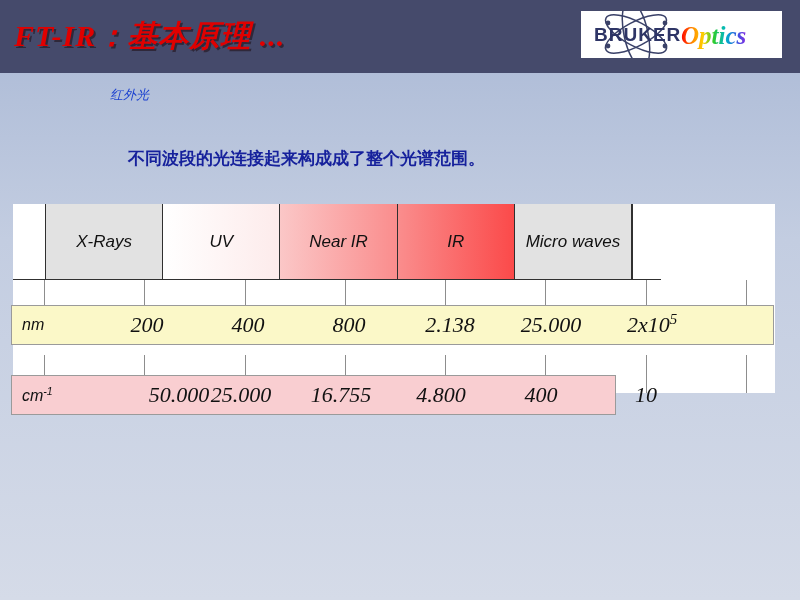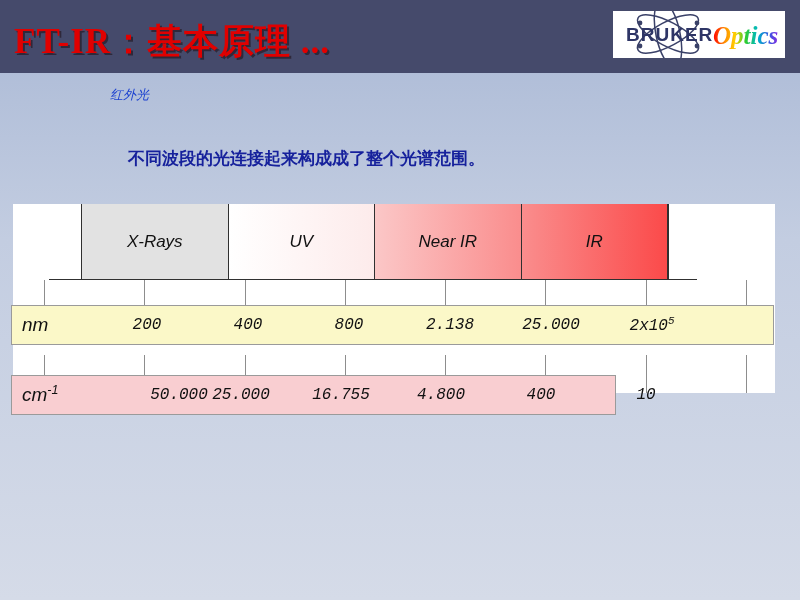--- a/index.html
+++ b/index.html
@@ -28,37 +28,38 @@
     left: 0;
     top: 0;
     width: 800px;
     height: 73px;
     background: #454a6b;
   }
 
   .slide-title {
     position: absolute;
     left: 14px;
-    top: 21px;
+    top: 15px;
     font-family: "Liberation Serif", serif;
+    font-style: italic;
     font-weight: bold;
-    font-size: 35px;
+    font-size: 30px;
     line-height: 42px;
     color: #e00000;
     letter-spacing: 1px;
     text-shadow: 2px 2px 0 rgba(20,0,0,0.45);
     white-space: nowrap;
   }
 
   
   .logo-box {
     position: absolute;
-    left: 613px;
+    left: 581px;
     top: 11px;
-    width: 172px;
+    width: 201px;
     height: 47px;
     background: #ffffff;
     overflow: hidden;
   }
   .logo-svg { display: block; }
 
   
   .sub-label {
     position: absolute;
     left: 110px;
@@ -92,21 +93,20 @@
   }
 
   .band-row {
     position: absolute;
     left: 0;
     top: 0;
     width: 648px;
     height: 75px;
     display: flex;
     border-bottom: 1.5px solid #303030;
-    margin-left: 36px;
   }
   .band-spacer {
     width: 32px;
     flex: 0 0 32px;
     background: #ffffff;
     border-right: 1.5px solid #303030;
   }
   .band-cell {
     flex: 1 1 0;
     display: flex;
@@ -187,35 +187,35 @@
     width: 605px;
     height: 40px;
     background: #f9ced1;
   }
 
   .unit-label {
     position: absolute;
     left: 10px;
     font-family: "Liberation Sans", sans-serif;
     font-style: italic;
-    font-size: 19px;
+    font-size: 16px;
     color: #111111;
     white-space: nowrap;
   }
   .unit-label sup {
     font-size: 0.66em;
     vertical-align: super;
   }
 
   .val {
     position: absolute;
     transform: translateX(-50%);
-    font-family: Liberation Mono, monospace;
-    font-style: italic;
-    font-size: 16px;
+    font-family: Liberation Serif, serif;
+    font-style: italic;
+    font-size: 22px;
     color: #111111;
     white-space: nowrap;
   }
   .val sup {
     font-size: 0.68em;
     vertical-align: super;
   }
 </style>
 </head>
 <body>
@@ -262,20 +262,21 @@
 
   <div class="table-wrap">
 
     <div class="band-row" id="band-row">
       <div class="band-spacer"></div>
 
       <div class="band-cell fill-gray">X-Rays</div>
         <div class="band-cell fill-g1">UV</div>
         <div class="band-cell fill-g3">Near IR</div>
         <div class="band-cell fill-g4">IR</div>
+        <div class="band-cell fill-gray">Micro waves</div>
         <div class="band-tail"></div>
     </div>
 
     <div class="grid-row" id="grid-row-1">
       <div class="gspacer"></div>
       <div class="gcell"></div>
       <div class="gcell"></div>
       <div class="gcell"></div>
       <div class="gcell"></div>
       <div class="gcell"></div>

